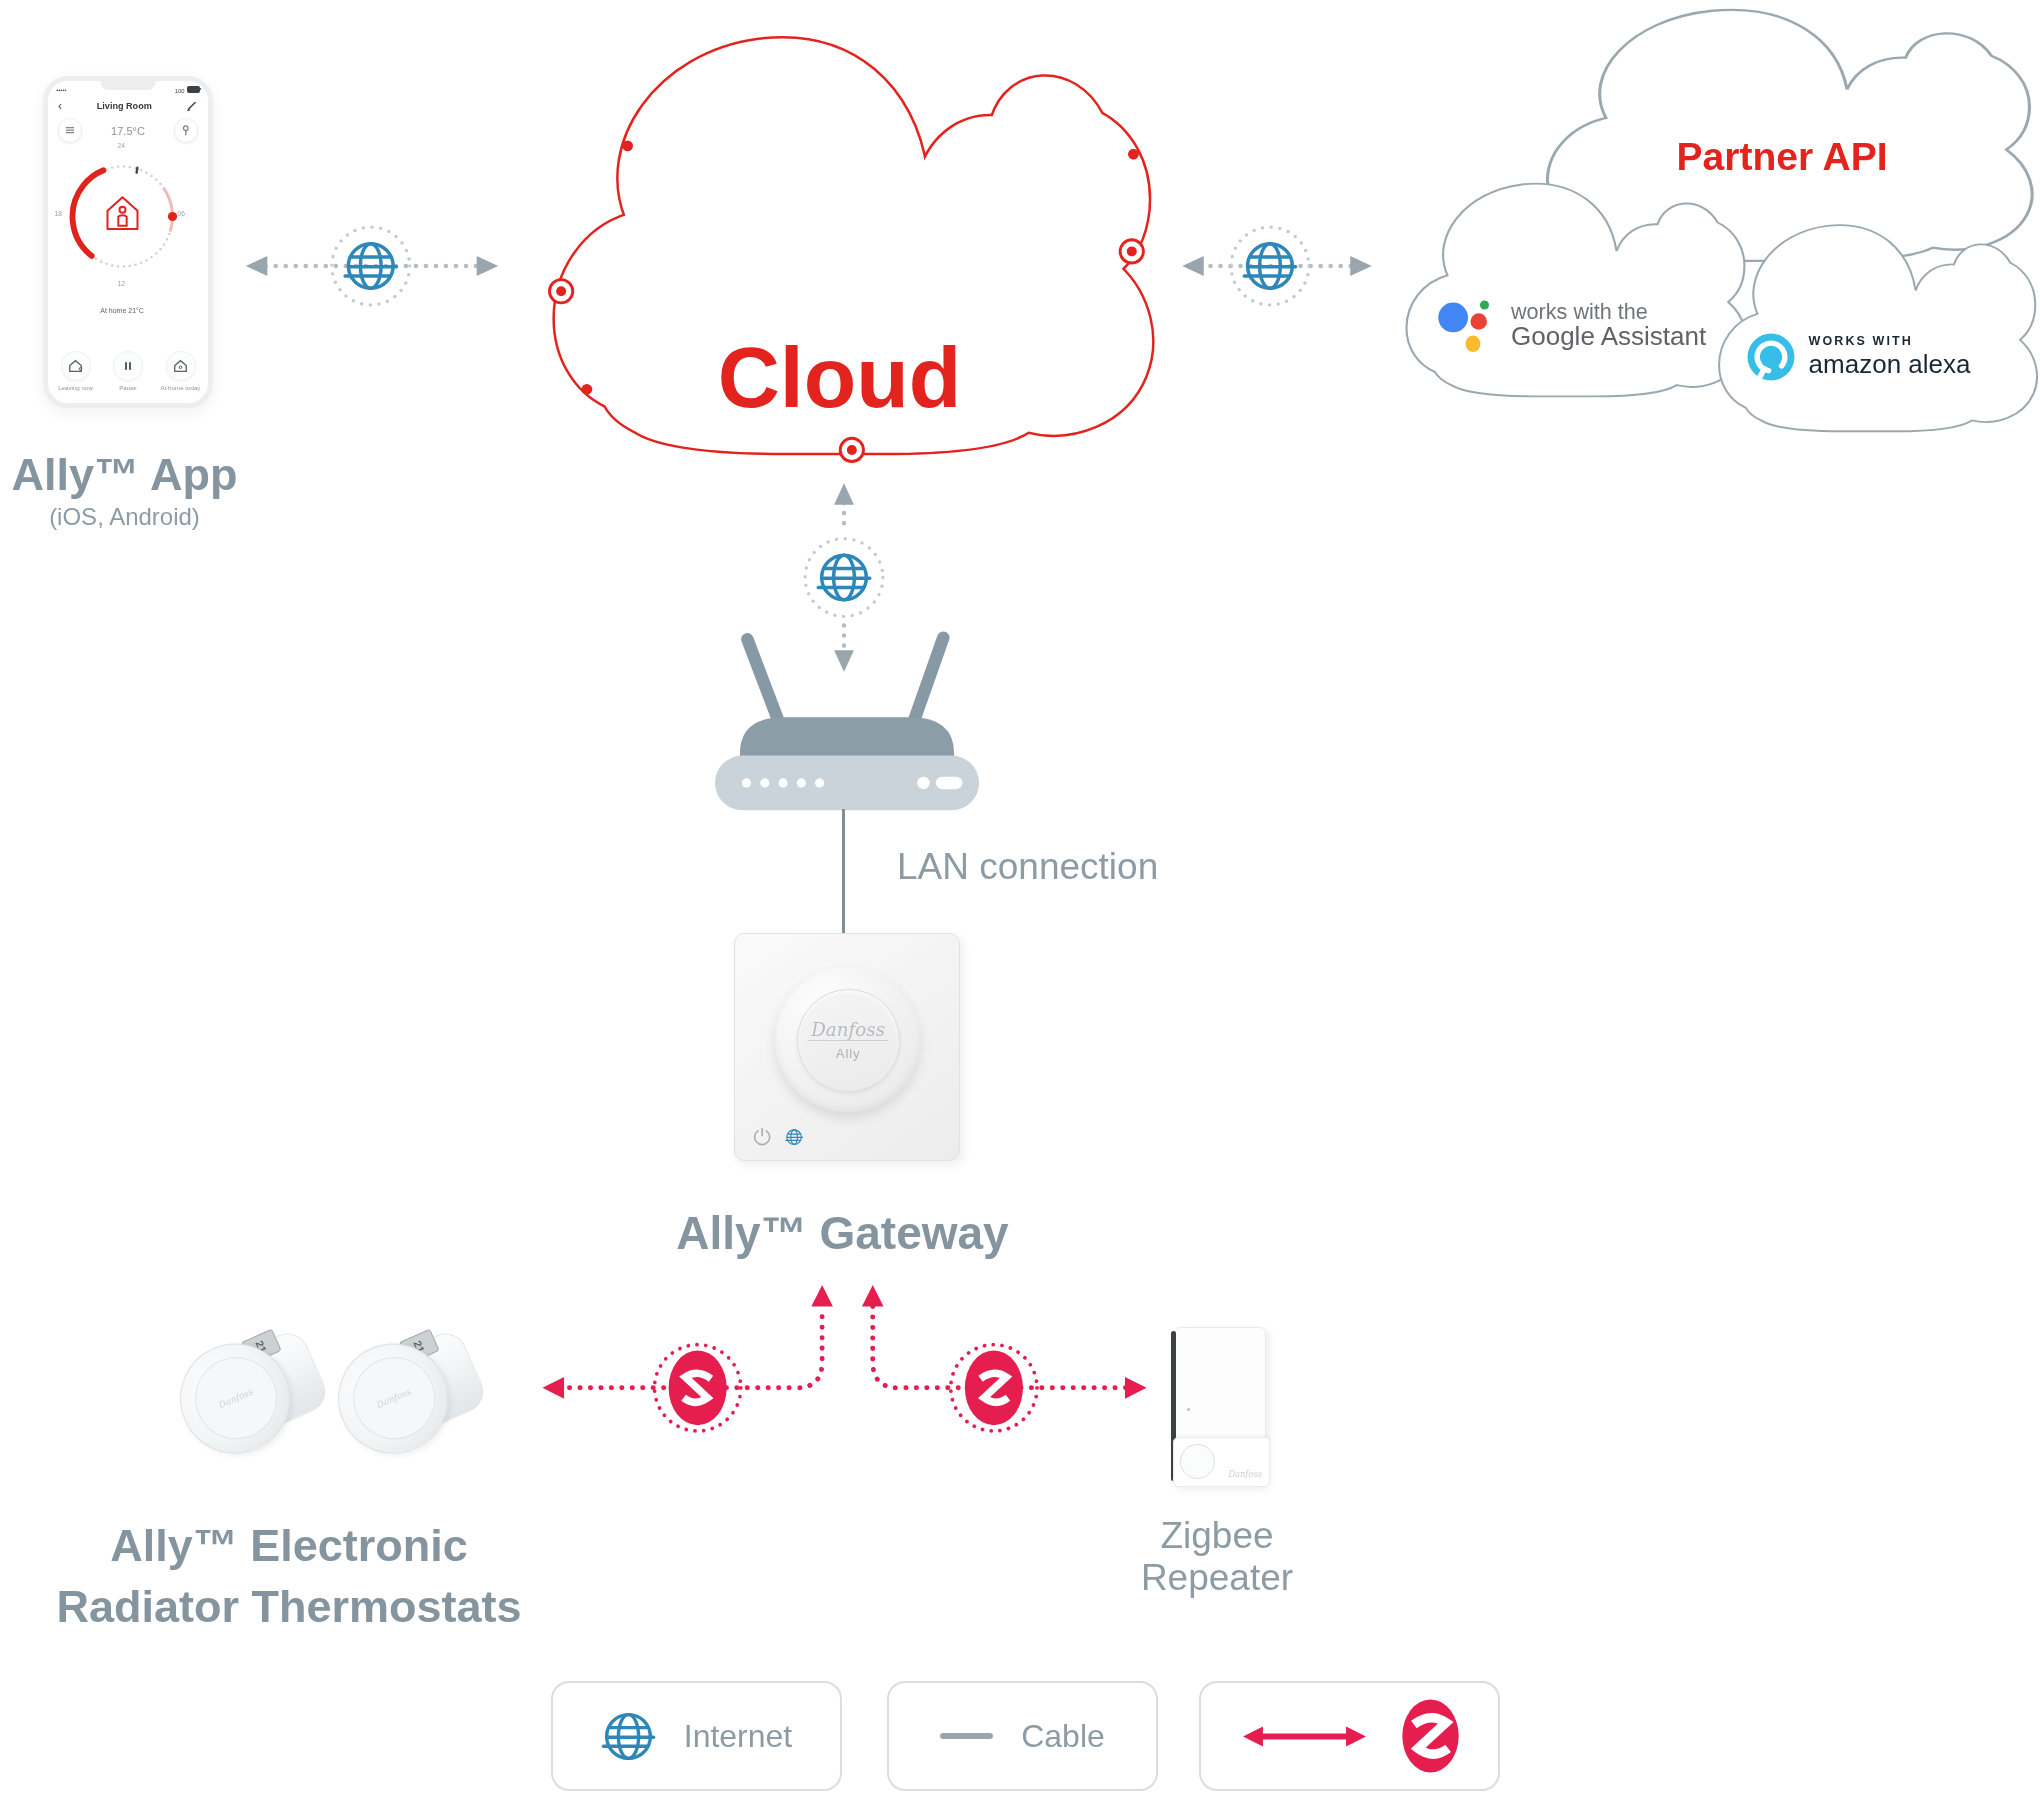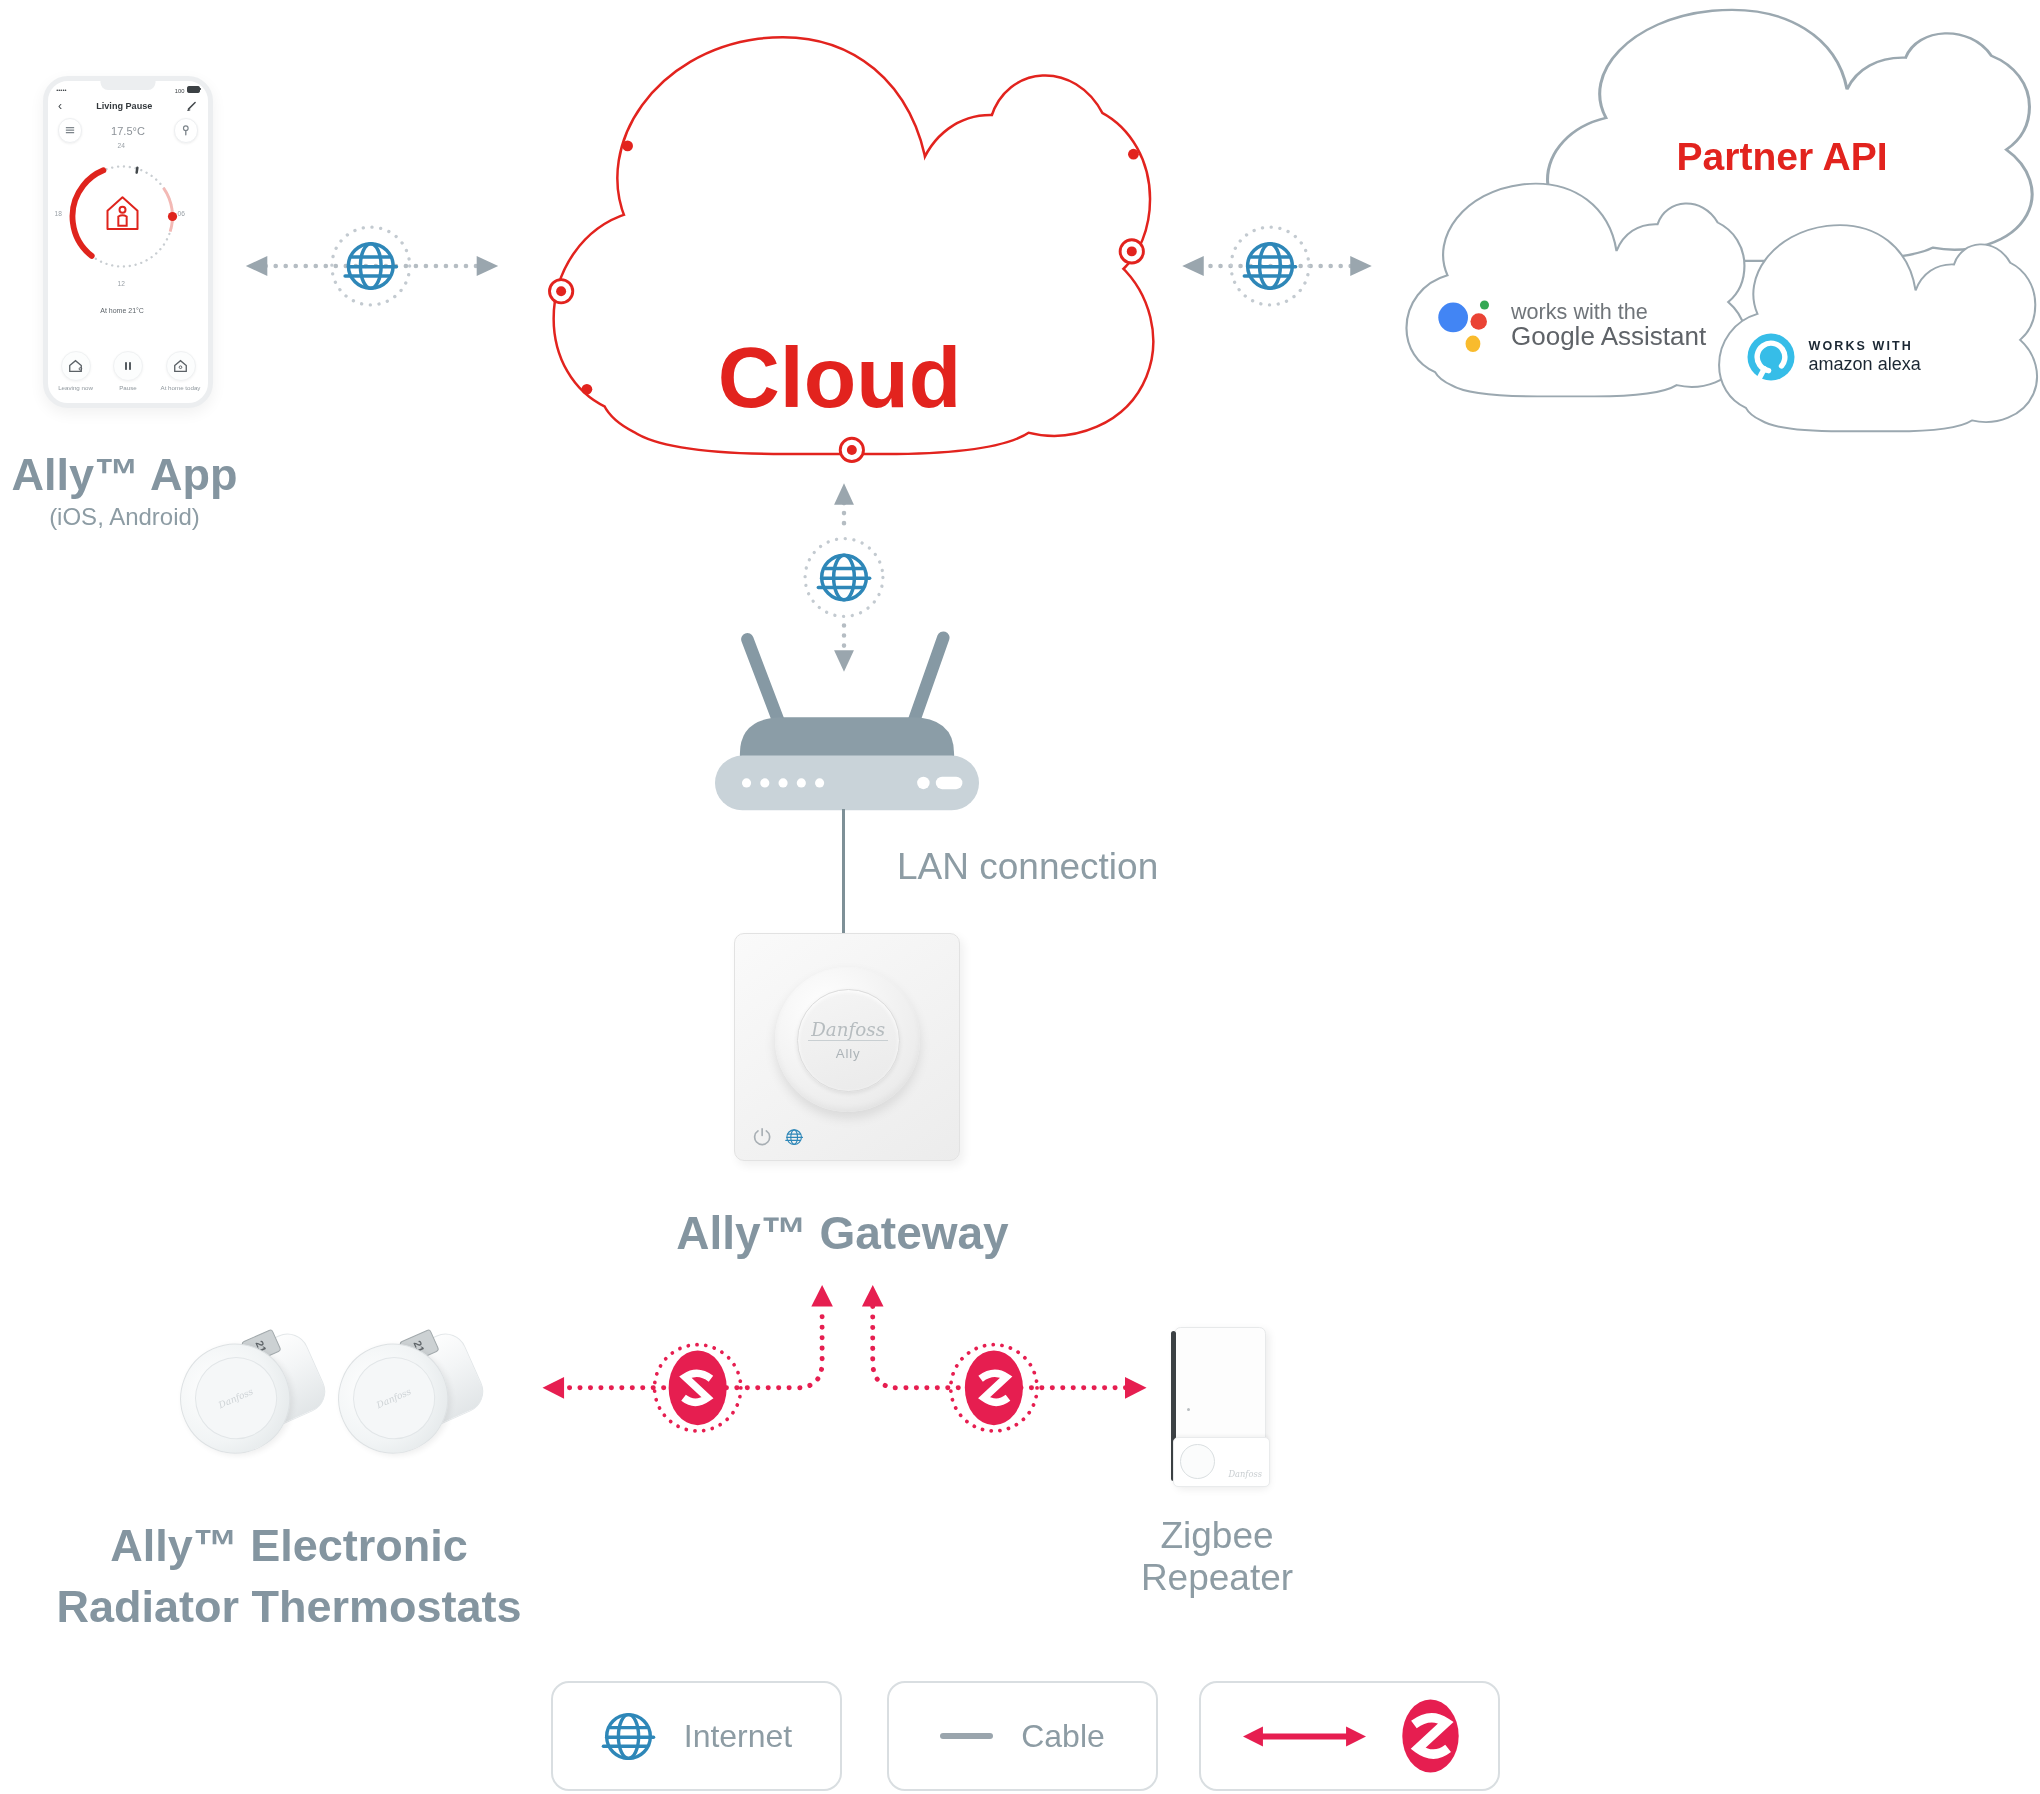--- a/index.html
+++ b/index.html
@@ -51,21 +51,21 @@
   .partner-label{position:absolute;left:1624px;top:135px;width:316px;text-align:center;
                  font-size:39px;font-weight:700;color:#e2231e;}
 
   
   .google-badge{position:absolute;left:1435px;top:289px;display:flex;align-items:center;}
   .google-text{margin-left:10px;color:#70757a;font-size:21.6px;line-height:25px;}
   .google-text .g2{font-size:26px;color:#5f6368;}
   .alexa-badge{position:absolute;left:1745px;top:331px;display:flex;align-items:center;}
   .alexa-text{margin-left:11.6px;color:#1b2733;}
   .alexa-text .a1{font-size:12.5px;letter-spacing:2.1px;font-weight:700;}
-  .alexa-text .a2{font-size:18px;margin-top:1.7px;text-align:center;}
+  .alexa-text .a2{font-size:26px;margin-top:1.7px;text-align:center;}
 
   
   .cable{position:absolute;left:842px;top:809px;width:3.3px;height:126px;background:#7e9097;}
   .lan-label{position:absolute;left:897px;top:846px;font-size:37px;color:#8d9ca4;}
 
   
   .gateway{position:absolute;left:734px;top:933px;width:224px;height:226px;border-radius:10px;
            background:linear-gradient(145deg,#fafafa,#ececec);border:0.8px solid #e2e2e2;
            box-shadow:3.3px 4.2px 10px rgba(0,0,0,.06);}
   .gw-ring{position:absolute;left:40px;top:33px;width:145px;height:145px;border-radius:50%;
@@ -143,21 +143,21 @@
   <div class="phone">
     <div class="phone-notch"></div>
     <div class="p-status">
       <span>•••••</span>
       <span>
         <span>100</span><span class="p-batt"></span>
       </span>
     </div>
     <div class="p-header">
       <span class="p-back">‹</span>
-      <span class="p-title">Living Pause</span>
+      <span class="p-title">Living Room</span>
       <svg width="11.6" height="11.6" viewBox="0 0 14 14">
         <line x1="3" y1="11" x2="11" y2="3" stroke="#44494d" stroke-width="1.8" stroke-linecap="round"></line>
         <line x1="2.2" y1="12.6" x2="4.6" y2="12" stroke="#44494d" stroke-width="1.4" stroke-linecap="round"></line>
       </svg>
     </div>
     <div class="p-controls">
       <span class="p-circle">
         <svg width="10" height="8.3" viewBox="0 0 12 10">
           <line x1="1" y1="2" x2="11" y2="2" stroke="#7c848a" stroke-width="1.5"></line>
           <line x1="1" y1="5" x2="11" y2="5" stroke="#7c848a" stroke-width="1.5"></line>

